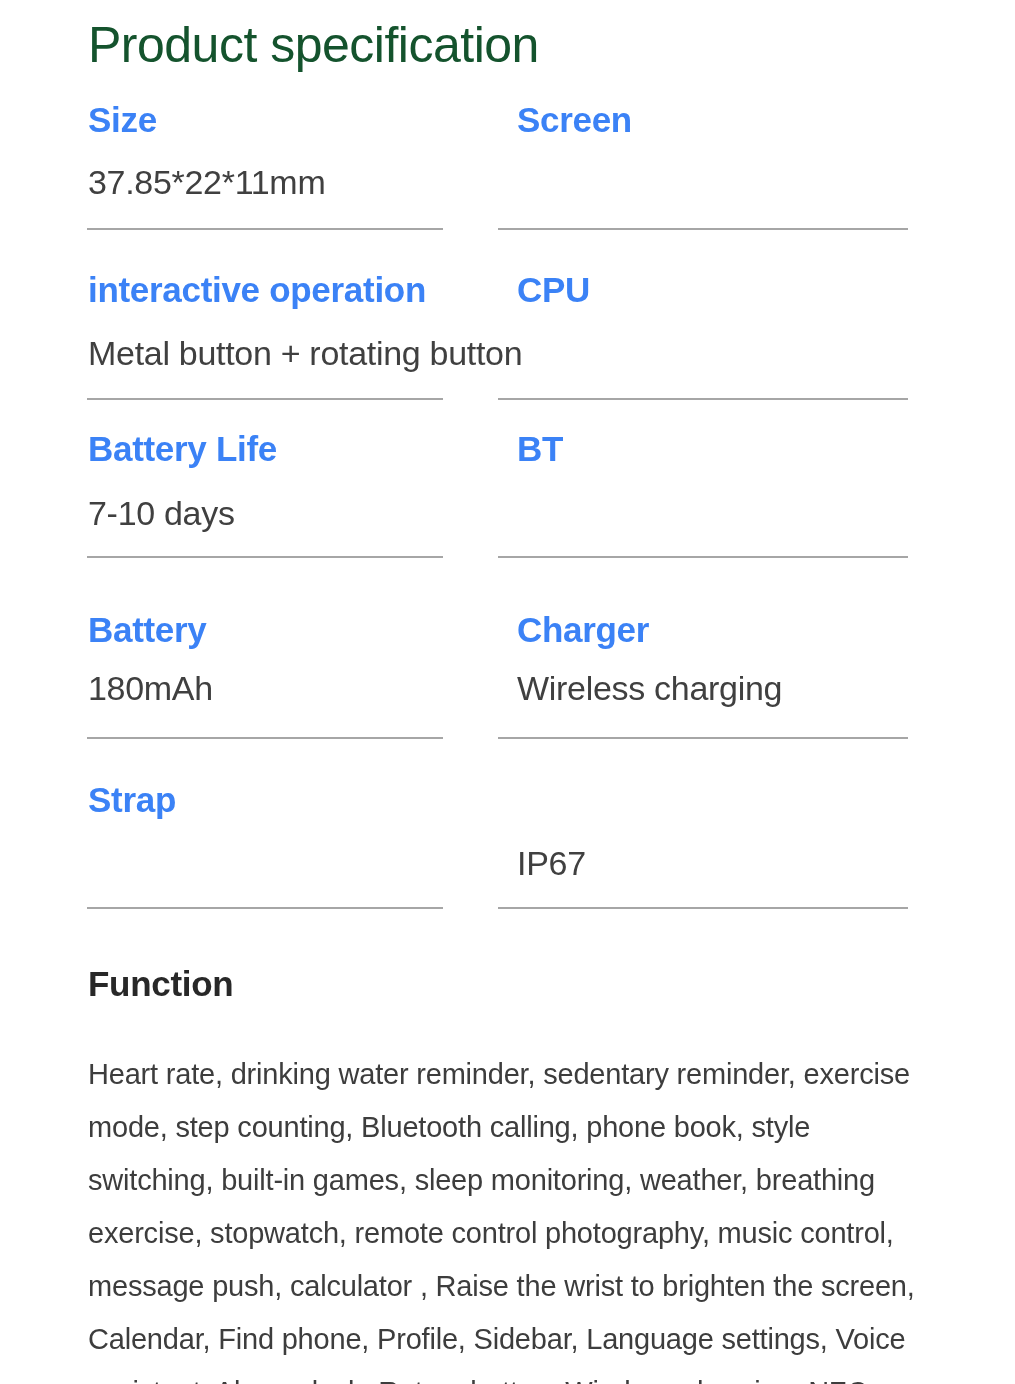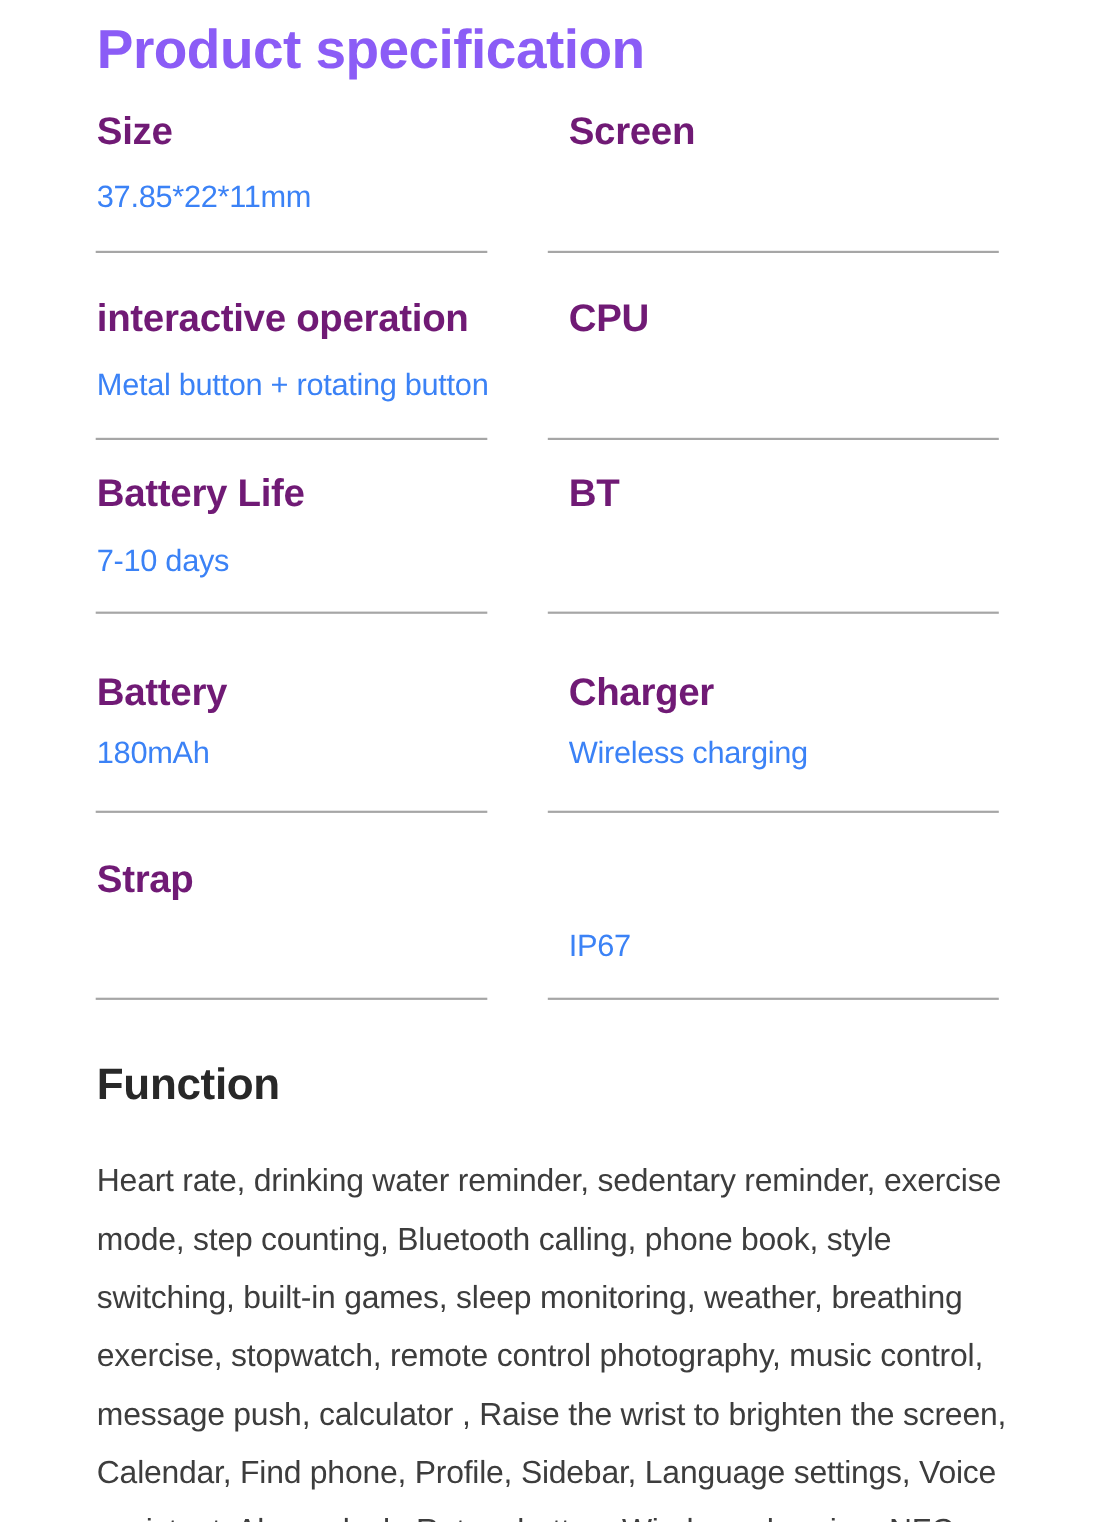--- a/index.html
+++ b/index.html
@@ -5,43 +5,43 @@
   html,body{margin:0;padding:0;background:#ffffff;}
   .canvas{
     position:relative;
     width:1015px;height:1384px;
     background:#ffffff;
     overflow:hidden;
     font-family:"Liberation Sans", sans-serif;
   }
   .page-title{
     position:absolute;left:88px;top:-14px;
-    font-size:50px;line-height:1;font-weight:700;
-    color:#8b5cf6;letter-spacing:-0.5px;white-space:nowrap;
+    font-size:50px;line-height:1;font-weight:400;
+    color:#14532d;letter-spacing:-0.5px;white-space:nowrap;
   }
   .spec-label{
     position:absolute;
     font-size:35px;line-height:1;font-weight:600;
-    color:#701a75;letter-spacing:-0.3px;white-space:nowrap;
+    color:#3b82f6;letter-spacing:-0.3px;white-space:nowrap;
   }
   .spec-value{
     position:absolute;
-    font-size:28px;line-height:1;font-weight:400;
-    color:#3b82f6;letter-spacing:-0.3px;white-space:nowrap;
+    font-size:34px;line-height:1;font-weight:400;
+    color:#404040;letter-spacing:-0.3px;white-space:nowrap;
   }
   .divider{
     position:absolute;height:2px;background:#a6a6a6;
   }
   .col-l{left:88px;}
   .col-r{left:517px;}
   .div-l{left:87px;width:356px;}
   .div-r{left:498px;width:410px;}
   .function-title{
     position:absolute;left:88px;top:966px;
-    font-size:40px;line-height:1;font-weight:600;
+    font-size:35px;line-height:1;font-weight:600;
     color:#282828;letter-spacing:-0.3px;
   }
   .function-text{
     position:absolute;left:88px;top:1019px;
     width:848px;
     font-size:29px;line-height:53px;font-weight:400;
     color:#3d3d3d;letter-spacing:-0.2px;
     text-align:left;
   }
 </style>

